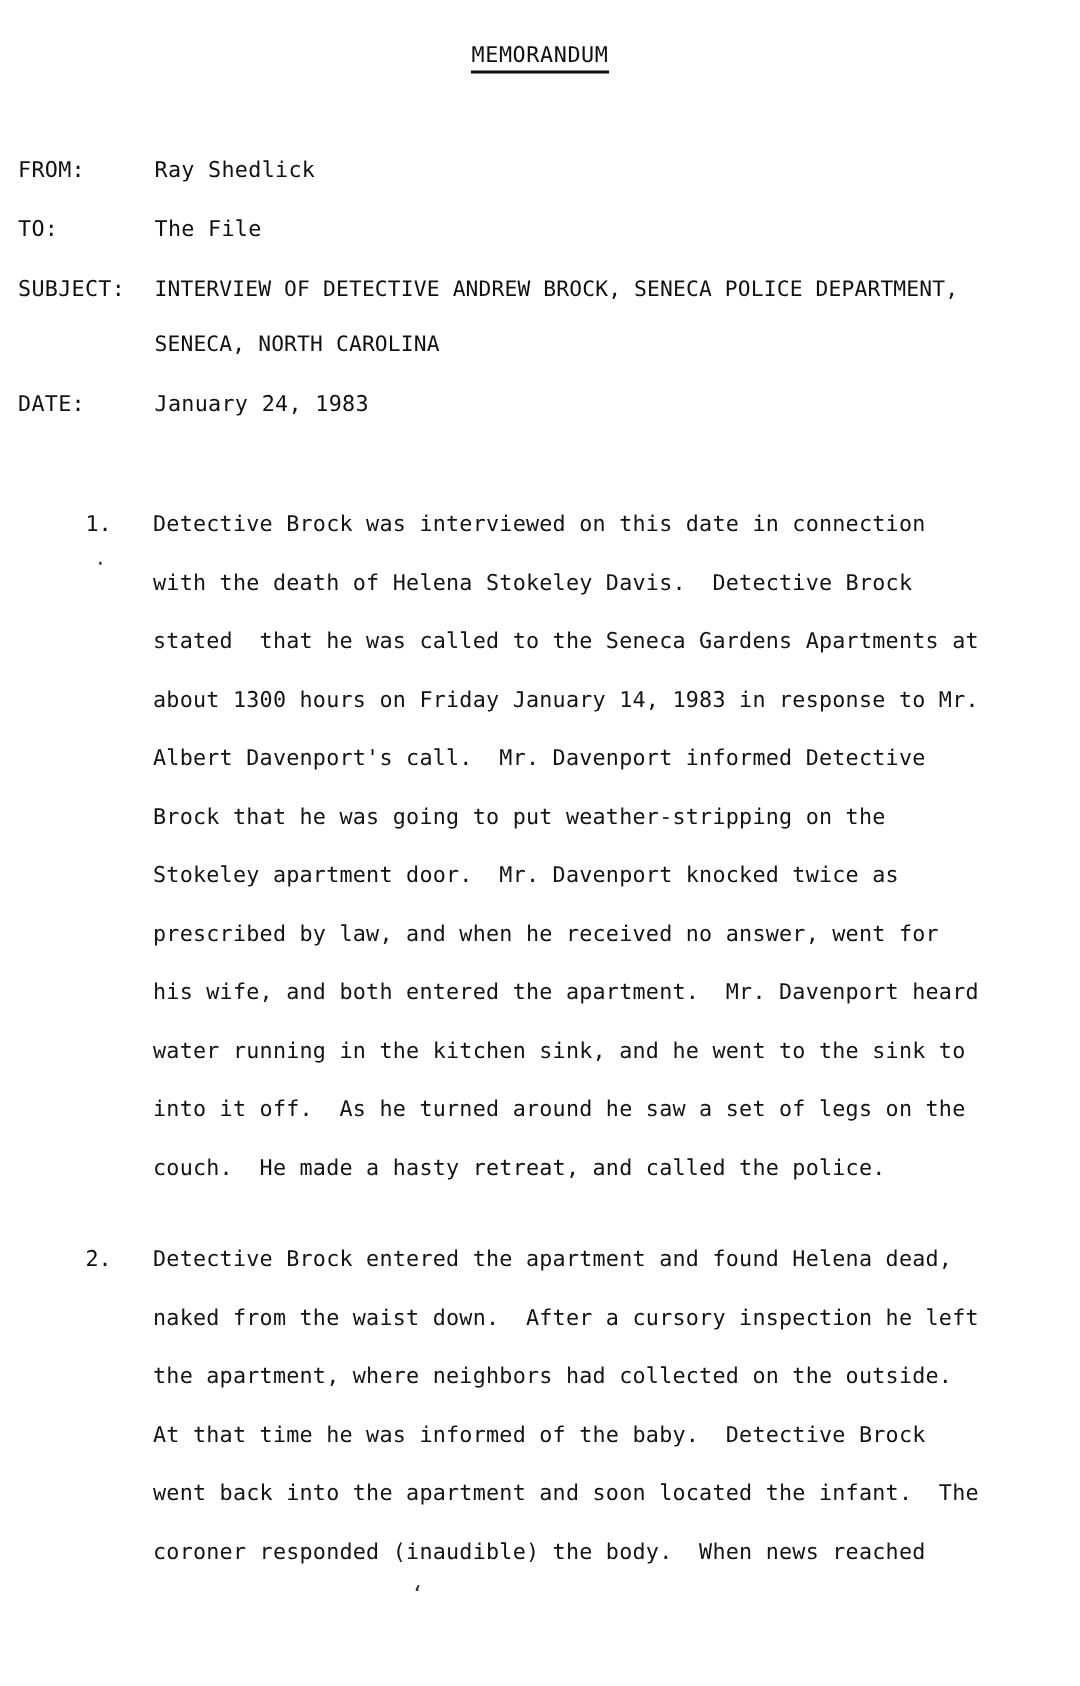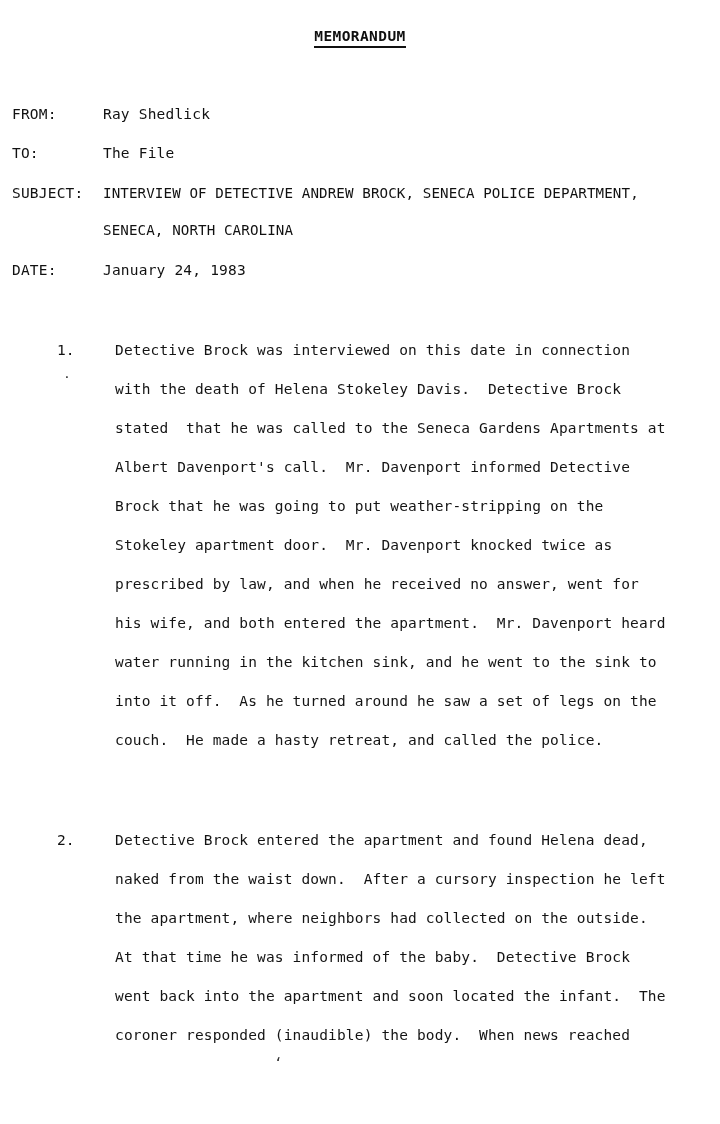--- a/index.html
+++ b/index.html
@@ -23,21 +23,21 @@
     position: absolute;
     top: 26px;
     left: 0;
     width: 720px;
     text-align: center;
   }
   .title-text {
     display: inline-block;
     font-size: 14.5px;
     letter-spacing: 0.4px;
-    font-weight: 700;
+    font-weight: 400;
     color: #0f0f0f;
     border-bottom: 2.5px solid #111111;
     padding-bottom: 1px;
     line-height: 18px;
   }
   .hdr-label {
     position: absolute;
     left: 12px;
     font-size: 14.5px;
     line-height: 18px;
@@ -74,21 +74,21 @@
   .para-num {
     position: absolute;
     left: 0;
     top: 0;
     width: 45px;
     font-size: 14.5px;
     line-height: 39px;
     color: #111111;
   }
   .para-lines {
-    margin-left: 58px;
+    margin-left: 45px;
   }
   .para-line {
     font-size: 14.5px;
     line-height: 39px;
     letter-spacing: 0.15px;
     white-space: pre;
     color: #141414;
   }
 
   #para-1 { top: 331px; }
@@ -126,20 +126,21 @@
 
   <div class="hdr-label" id="date-label">DATE:</div>
   <div class="hdr-value" id="date-value">January 24, 1983</div>
 
   <div class="para" id="para-1">
     <div class="para-num">1.</div>
     <div class="para-lines" id="para-1-lines">
         <div class="para-line">Detective Brock was interviewed on this date in connection</div>
         <div class="para-line">with the death of Helena Stokeley Davis.  Detective Brock</div>
         <div class="para-line">stated  that he was called to the Seneca Gardens Apartments at</div>
+        <div class="para-line">about 1300 hours on Friday January 14, 1983 in response to Mr.</div>
         <div class="para-line">Albert Davenport's call.  Mr. Davenport informed Detective</div>
         <div class="para-line">Brock that he was going to put weather-stripping on the</div>
         <div class="para-line">Stokeley apartment door.  Mr. Davenport knocked twice as</div>
         <div class="para-line">prescribed by law, and when he received no answer, went for</div>
         <div class="para-line">his wife, and both entered the apartment.  Mr. Davenport heard</div>
         <div class="para-line">water running in the kitchen sink, and he went to the sink to</div>
         <div class="para-line">into it off.  As he turned around he saw a set of legs on the</div>
         <div class="para-line">couch.  He made a hasty retreat, and called the police.</div>
       </div>
   </div>

